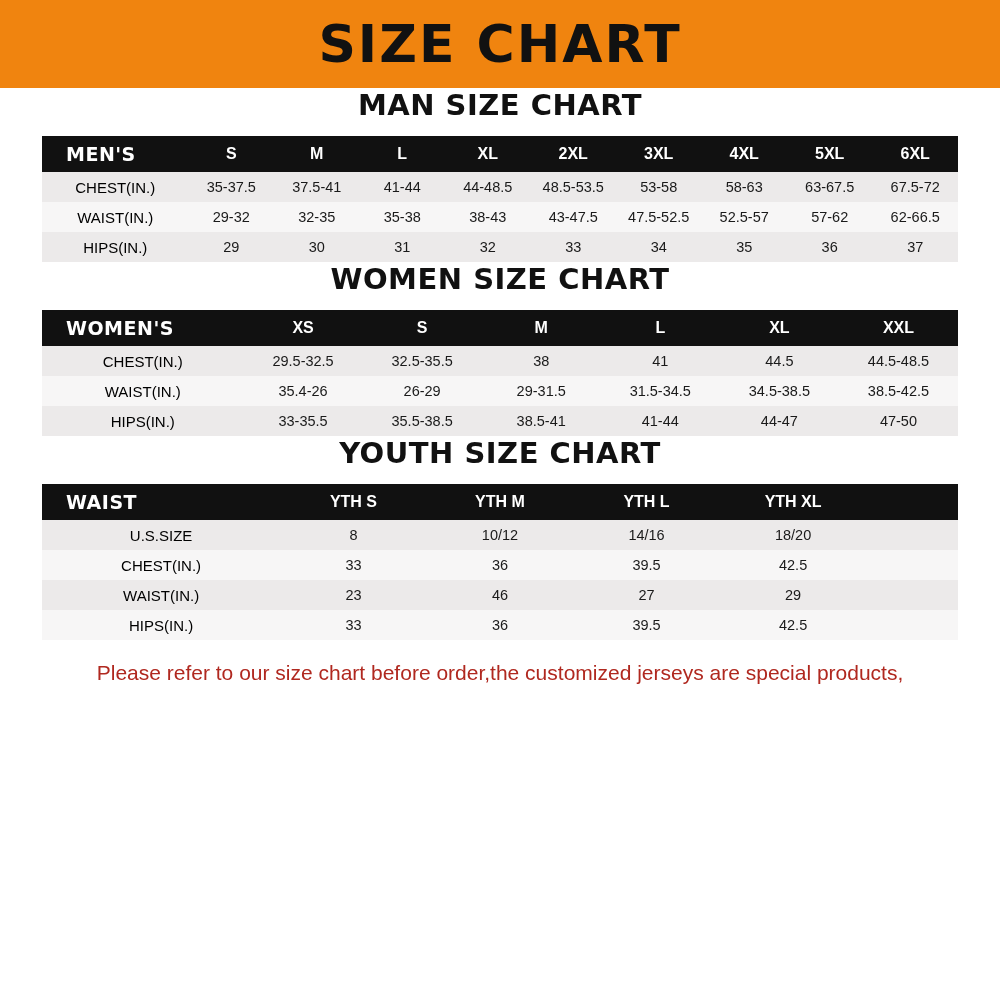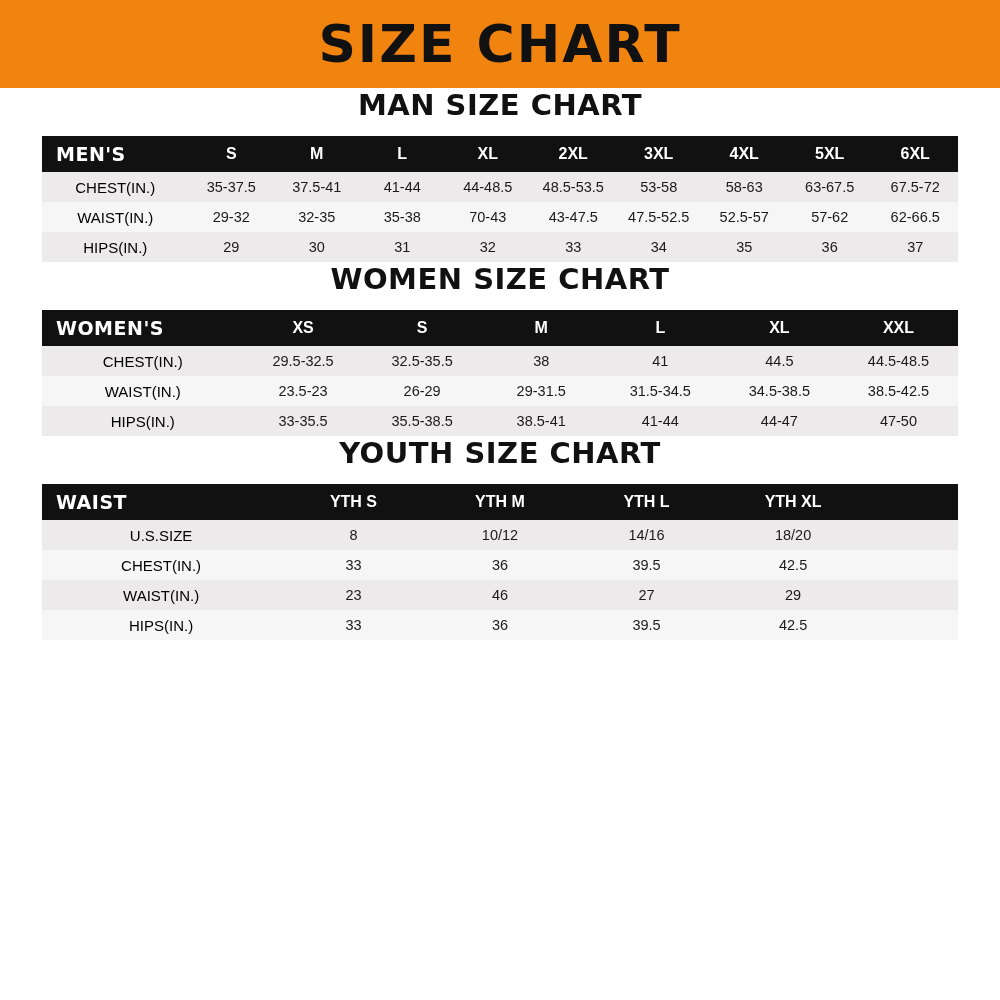--- a/index.html
+++ b/index.html
@@ -68,21 +68,21 @@
   }
   table.size-table thead th {
     background: #111111;
     color: #ffffff;
     font-weight: bold;
     font-size: 16px;
     height: 36px;
   }
   table.size-table thead th.rowhead {
     text-align: left;
-    padding-left: 14px;
+    padding-left: 24px;
     font-family: "DejaVu Sans", sans-serif;
     font-size: 19px;
     letter-spacing: 0.5px;
   }
   table.size-table tbody tr.odd td {
     background: #eceaea;
   }
   table.size-table tbody tr.even td {
     background: #f7f6f6;
   }
@@ -159,21 +159,21 @@
           <td>53-58</td>
           <td>58-63</td>
           <td>63-67.5</td>
           <td>67.5-72</td>
         </tr>
         <tr class="even">
           <td class="rowhead">WAIST(IN.)</td>
           <td>29-32</td>
           <td>32-35</td>
           <td>35-38</td>
-          <td>70-43</td>
+          <td>38-43</td>
           <td>43-47.5</td>
           <td>47.5-52.5</td>
           <td>52.5-57</td>
           <td>57-62</td>
           <td>62-66.5</td>
         </tr>
         <tr class="odd">
           <td class="rowhead">HIPS(IN.)</td>
           <td>29</td>
           <td>30</td>
@@ -212,21 +212,21 @@
           <td class="rowhead">CHEST(IN.)</td>
           <td>29.5-32.5</td>
           <td>32.5-35.5</td>
           <td>38</td>
           <td>41</td>
           <td>44.5</td>
           <td>44.5-48.5</td>
         </tr>
         <tr class="even">
           <td class="rowhead">WAIST(IN.)</td>
-          <td>23.5-23</td>
+          <td>35.4-26</td>
           <td>26-29</td>
           <td>29-31.5</td>
           <td>31.5-34.5</td>
           <td>34.5-38.5</td>
           <td>38.5-42.5</td>
         </tr>
         <tr class="odd">
           <td class="rowhead">HIPS(IN.)</td>
           <td>33-35.5</td>
           <td>35.5-38.5</td>
@@ -288,15 +288,16 @@
           <td>36</td>
           <td>39.5</td>
           <td>42.5</td>
           <td></td>
         </tr>
       </tbody>
     </table>
   </div>
 
   <div class="footer-note">
+    <div>Please refer to our size chart before order,the customized jerseys are special products,</div>
   </div>
 
 </div>
 
 </body></html>

